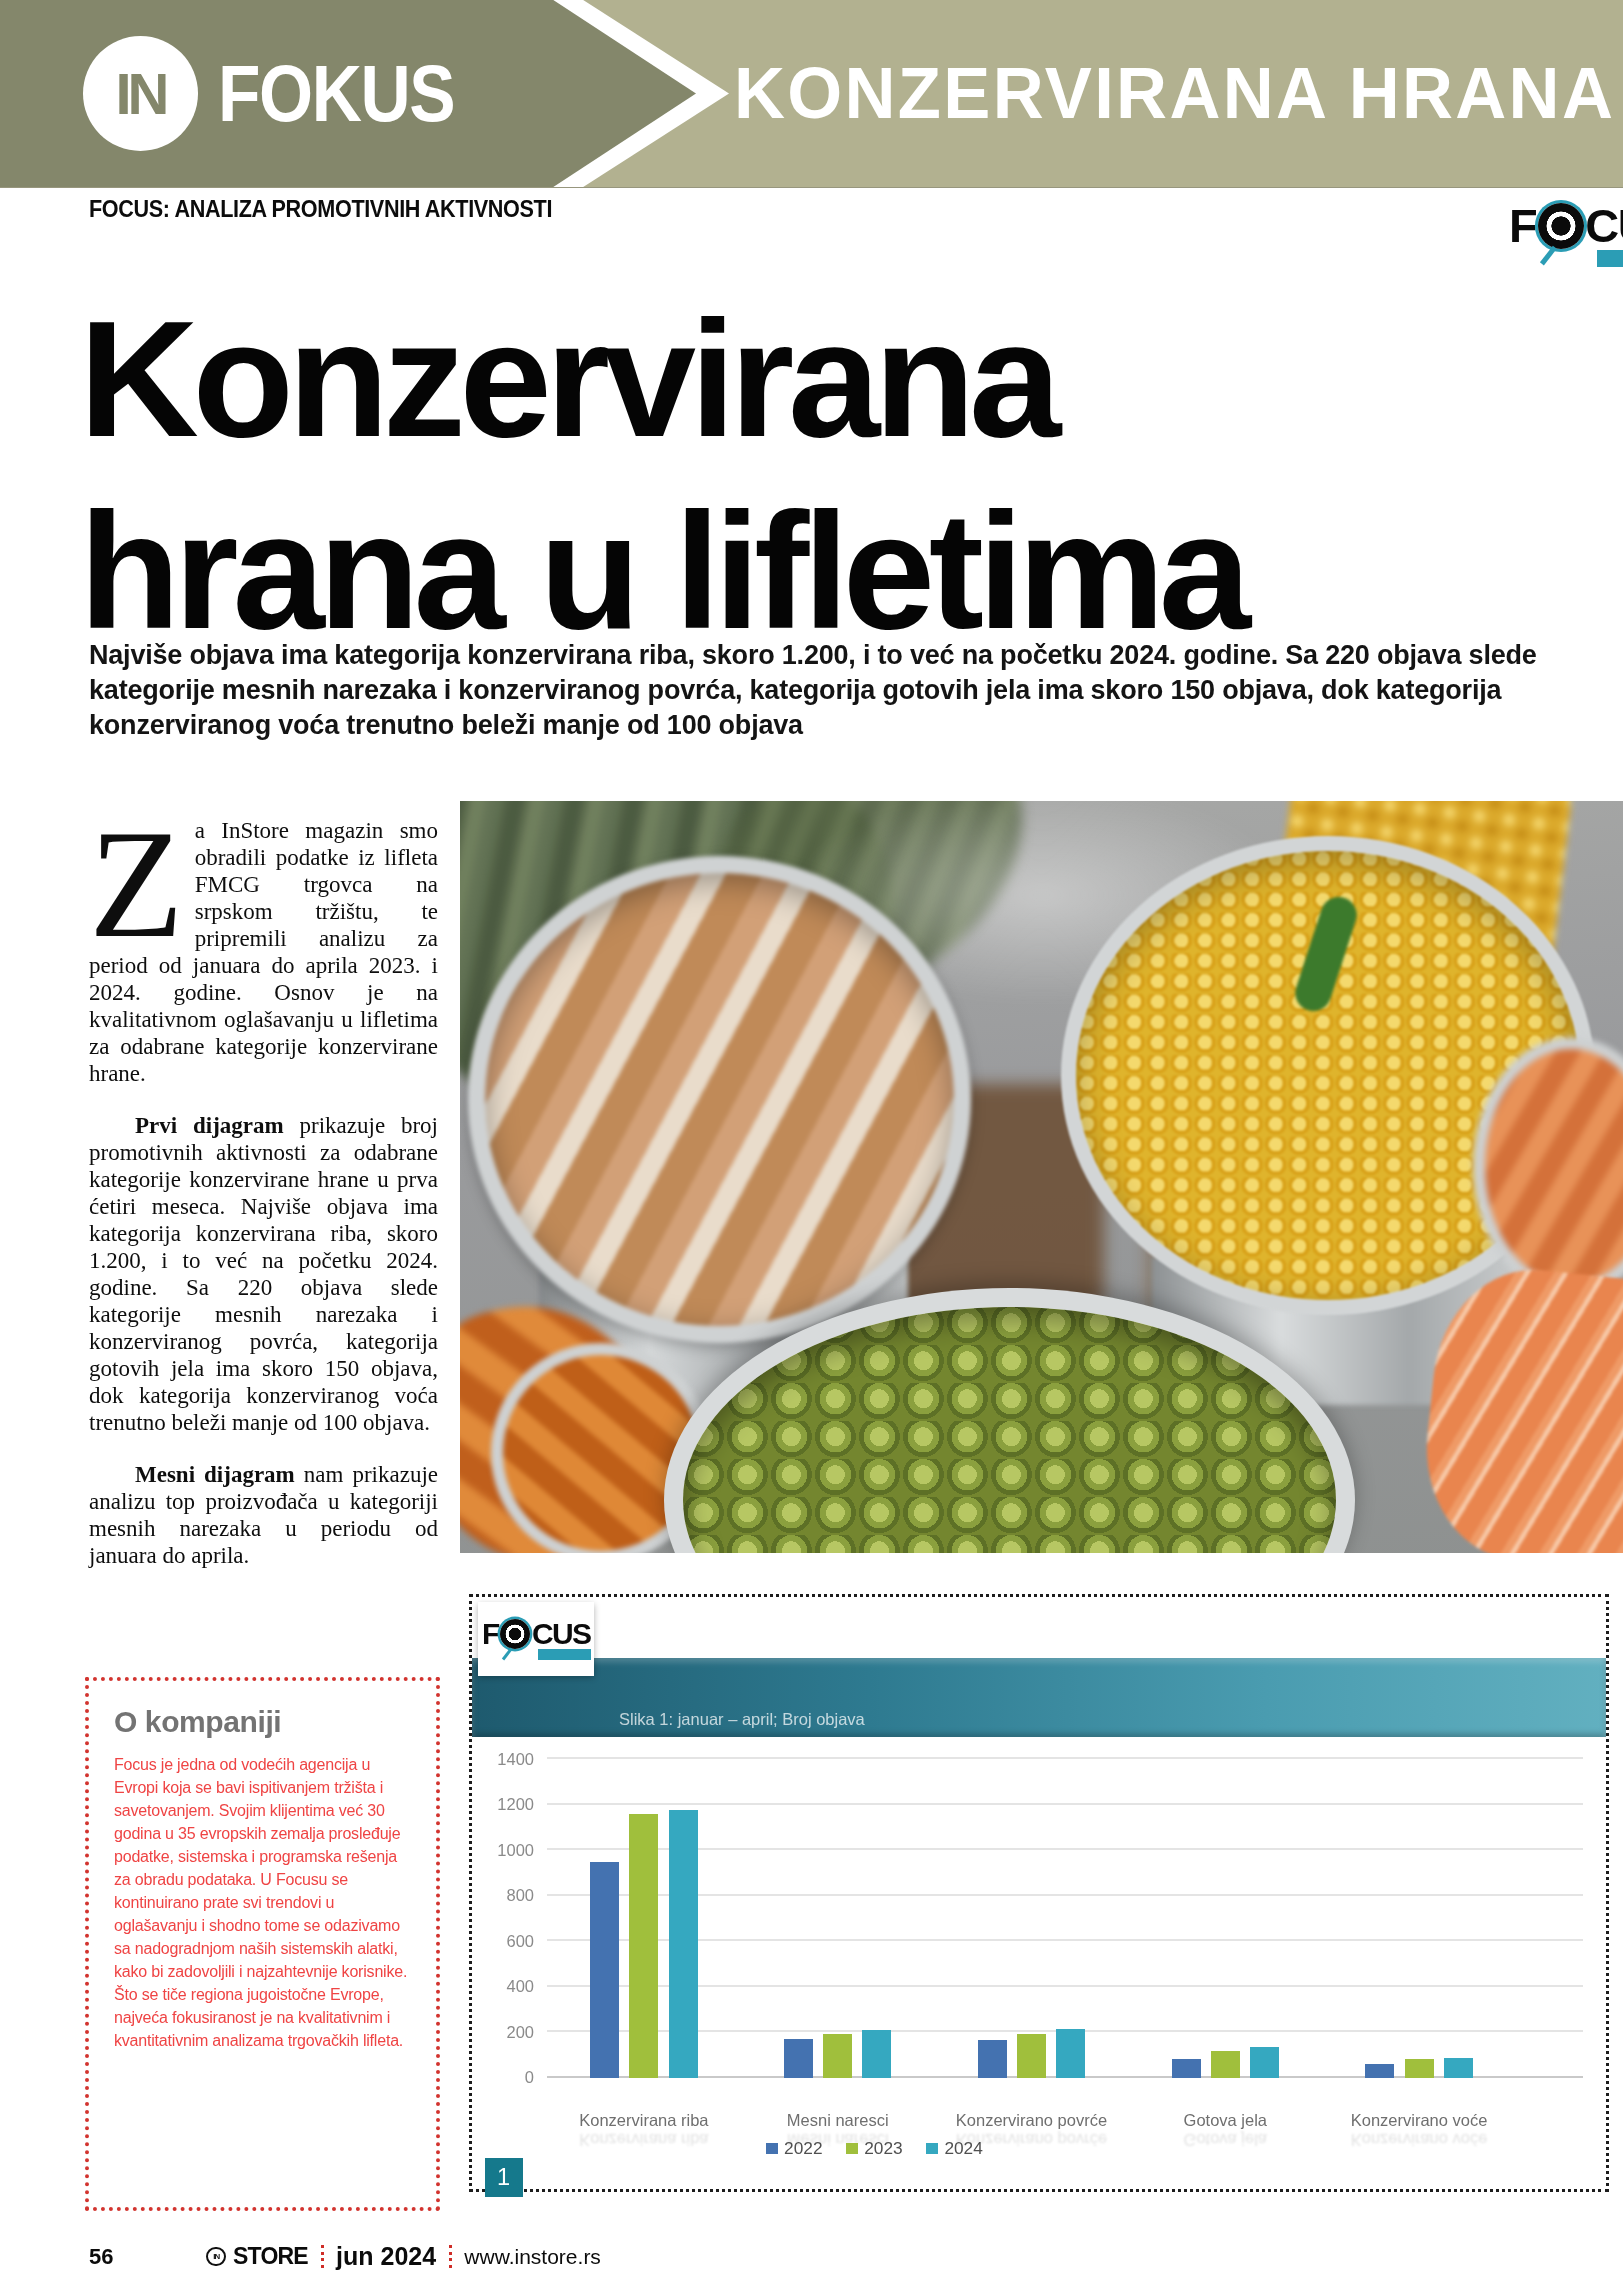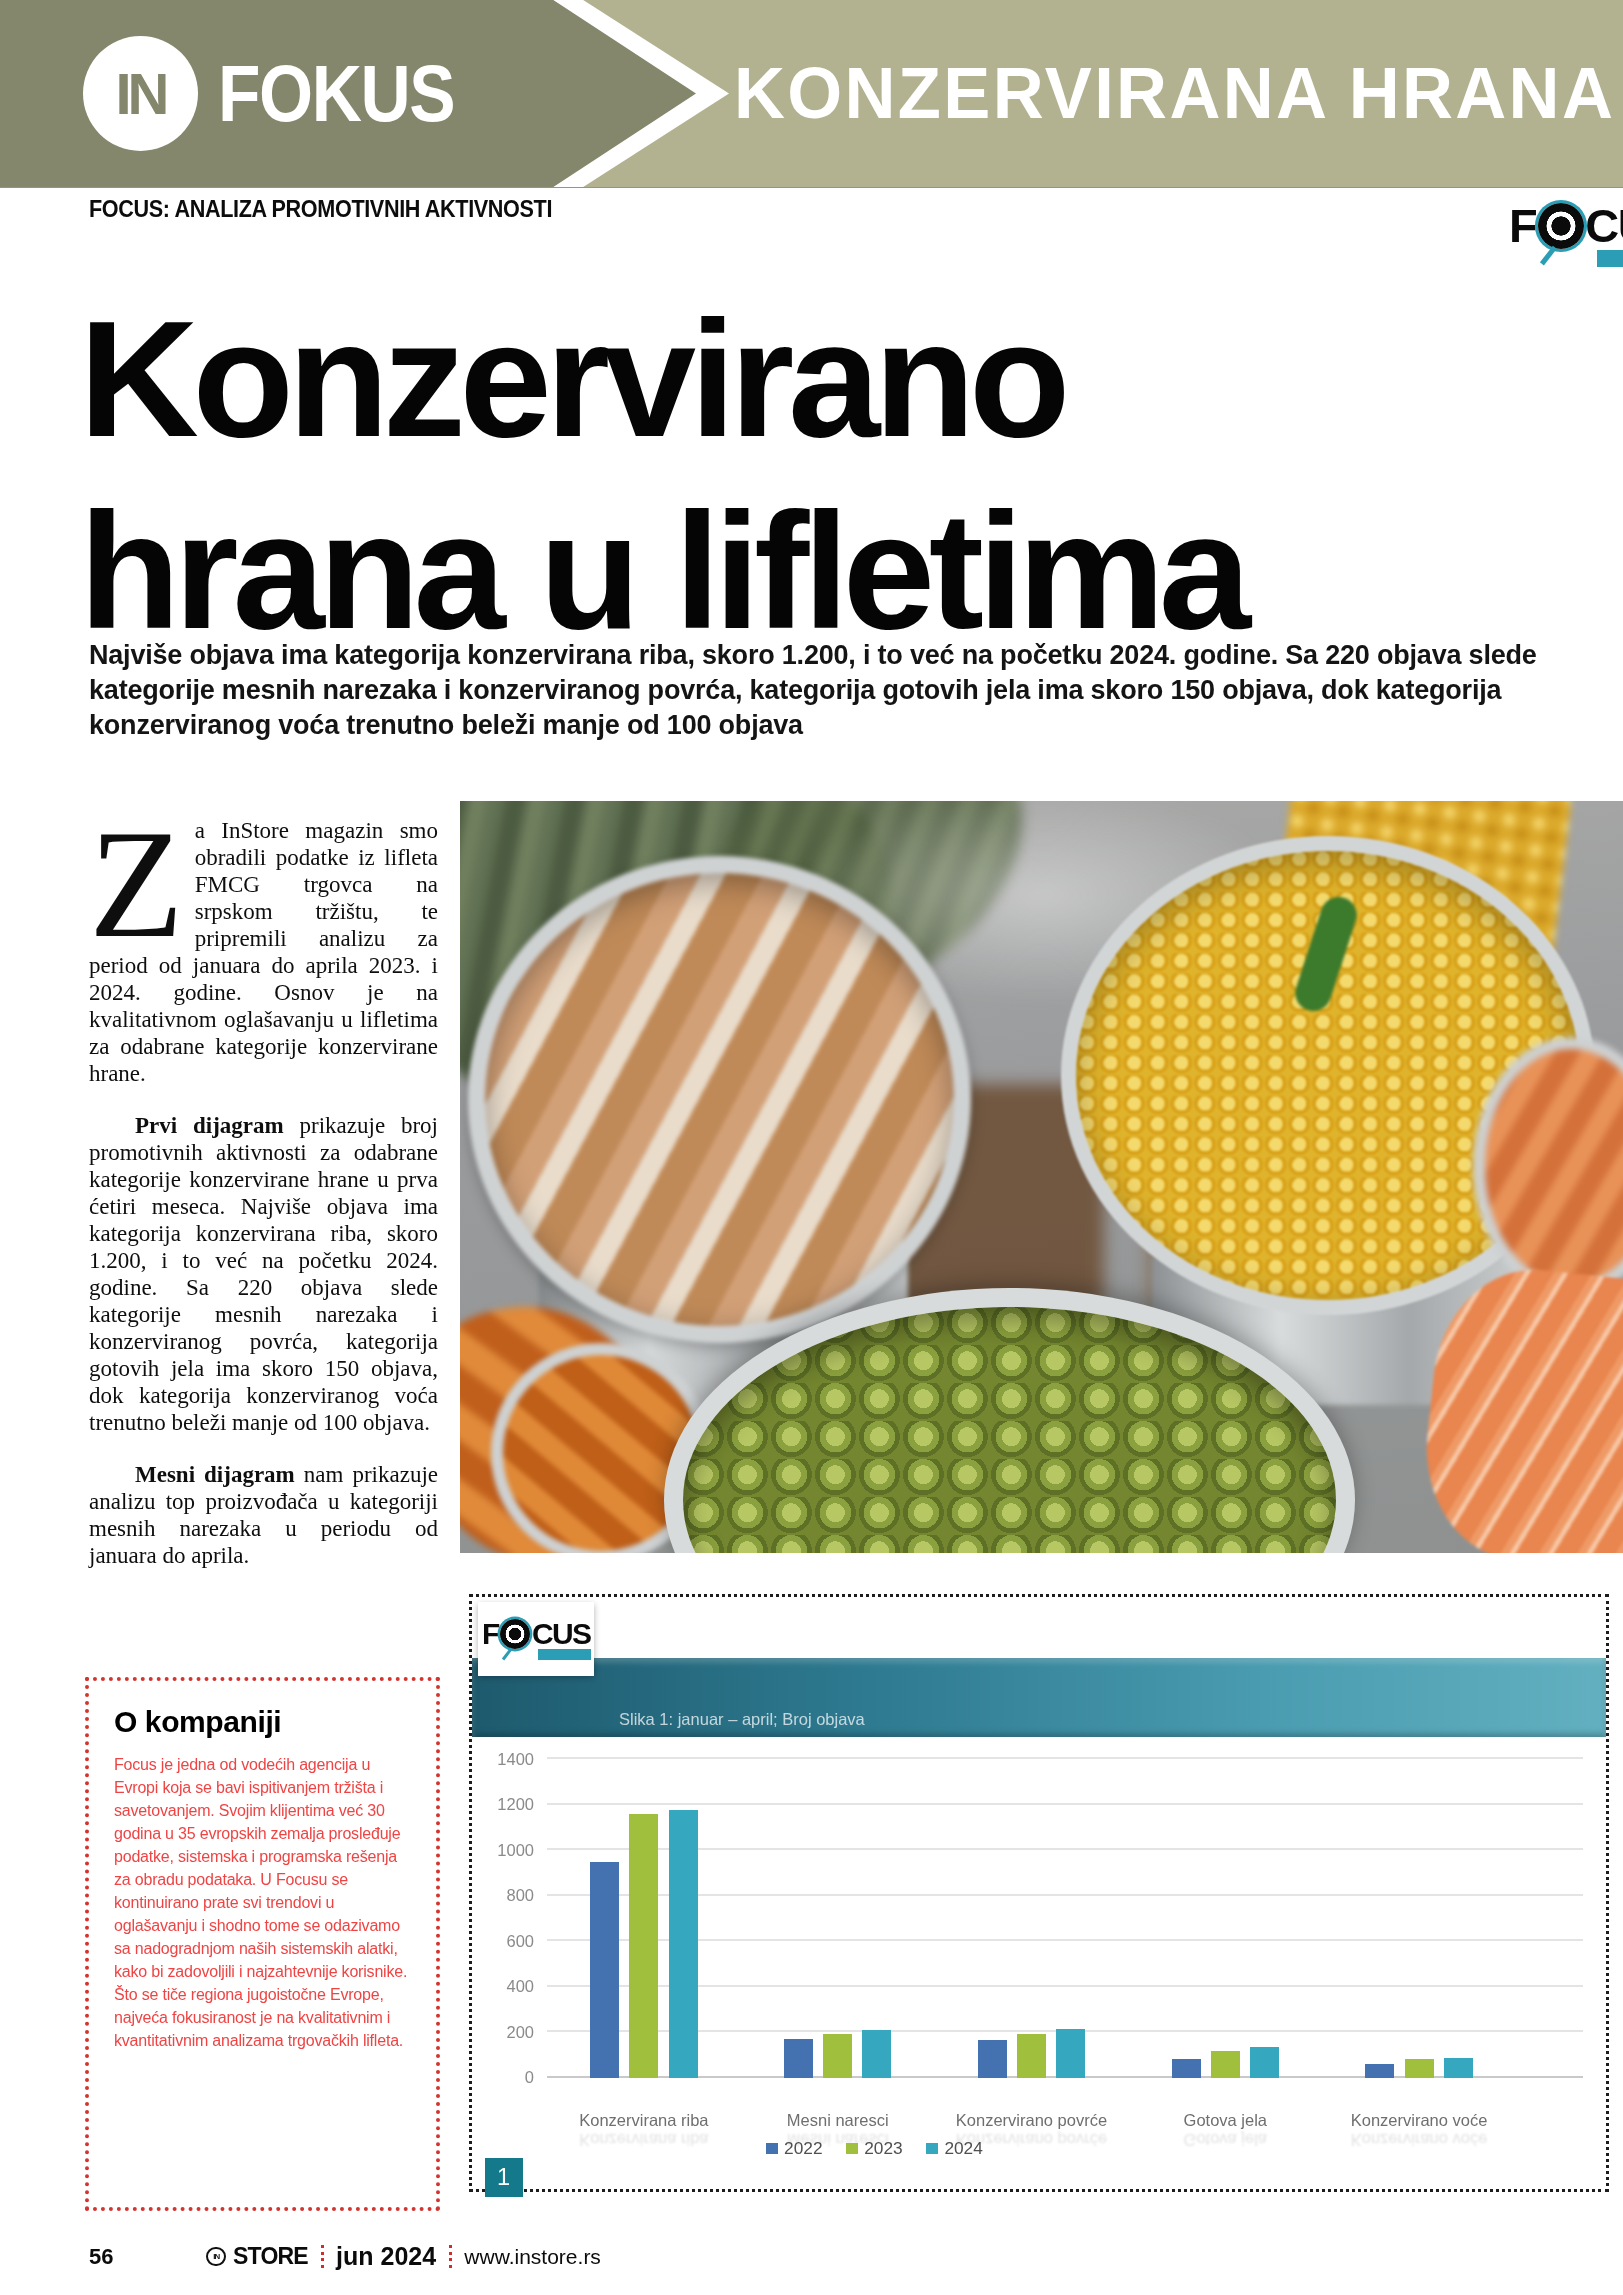--- a/index.html
+++ b/index.html
@@ -53,21 +53,21 @@
           font-family:"Liberation Serif",serif;font-size:23px;line-height:27px;
           text-align:justify;color:#0e0e0e;}
   .column p{margin:0;}
   .column p + p{margin-top:25px;text-indent:46px;}
   .dropcap{float:left;font-size:155px;line-height:123px;padding:6.3px 11px 0 0;font-weight:400;}
   .lead{font-weight:700;}
 
   
   .about-box{position:absolute;left:85px;top:1677px;width:355px;height:534px;box-sizing:border-box;
              border:4.7px dotted #d2342f;padding:23.6px 23.6px 0 25px;background:#fff;}
-  .about-title{font-size:30px;font-weight:800;color:#000000;margin:0 0 14px 0;letter-spacing:-0.4px;}
+  .about-title{font-size:30px;font-weight:800;color:#737373;margin:0 0 14px 0;letter-spacing:-0.4px;}
   .about-body{font-size:16px;line-height:23px;color:#ef4444;letter-spacing:-0.2px;}
 
   
   .photo{position:absolute;left:460px;top:801px;width:1163px;height:752px;overflow:hidden;
          background:linear-gradient(175deg,#a8a9a7 0%,#9a9b9d 40%,#8e9190 100%);}
   .ph{position:absolute;}
   .leaves1{left:-55px;top:-71px;width:487px;height:361px;transform:rotate(-14deg);border-radius:34% 60% 50% 40%;
            background:repeating-linear-gradient(115deg,#5f7050 0 19px,#47573b 19px 41px,#70805c 41px 58px);
            filter:blur(5.5px);opacity:.95;}
   .leaves2{left:236px;top:-55px;width:338px;height:236px;transform:rotate(-38deg);border-radius:45%;
@@ -167,21 +167,21 @@
   <div class="focus-logo focus-logo-lg">
     <div class="fl-row">
       <span class="fl-letters">F</span>
       <span class="fl-o"></span>
       <span class="fl-letters">CUS</span>
     </div>
     <div class="fl-bar"></div>
   </div>
 
   <h1 class="headline" style="margin:0;">
-    <span class="hl">Konzervirano</span>
+    <span class="hl">Konzervirana</span>
     <span class="hl">hrana u lifletima</span>
   </h1>
 
   <div class="intro">Najviše objava ima kategorija konzervirana riba, skoro 1.200, i to već na početku 2024. godine. Sa 220 objava slede kategorije mesnih narezaka i konzerviranog povrća, kategorija gotovih jela ima skoro 150 objava, dok kategorija konzerviranog voća trenutno beleži manje od 100 objava</div>
 
   <div class="column">
     <p><span class="dropcap">Z</span><span>a InStore magazin smo obradili podatke iz lifleta FMCG trgovca na srpskom tržištu, te pripremili analizu za period od januara do aprila 2023. i 2024. godine. Osnov je na kvalitativnom oglašavanju u lifletima za odabrane kategorije konzervirane hrane.</span></p>
     <p><span class="lead">Prvi dijagram</span><span> prikazuje broj promotivnih aktivnosti za odabrane kategorije konzervirane hrane u prva ćetiri meseca. Najviše objava ima kategorija konzervirana riba, skoro 1.200, i to već na početku 2024. godine. Sa 220 objava slede kategorije mesnih narezaka i konzerviranog povrća, kategorija gotovih jela ima skoro 150 objava, dok kategorija konzerviranog voća trenutno beleži manje od 100 objava.</span></p>
     <p><span class="lead">Mesni dijagram</span><span> nam prikazuje analizu top proizvođača u kategoriji mesnih narezaka u periodu od januara do aprila.</span></p>
   </div>

